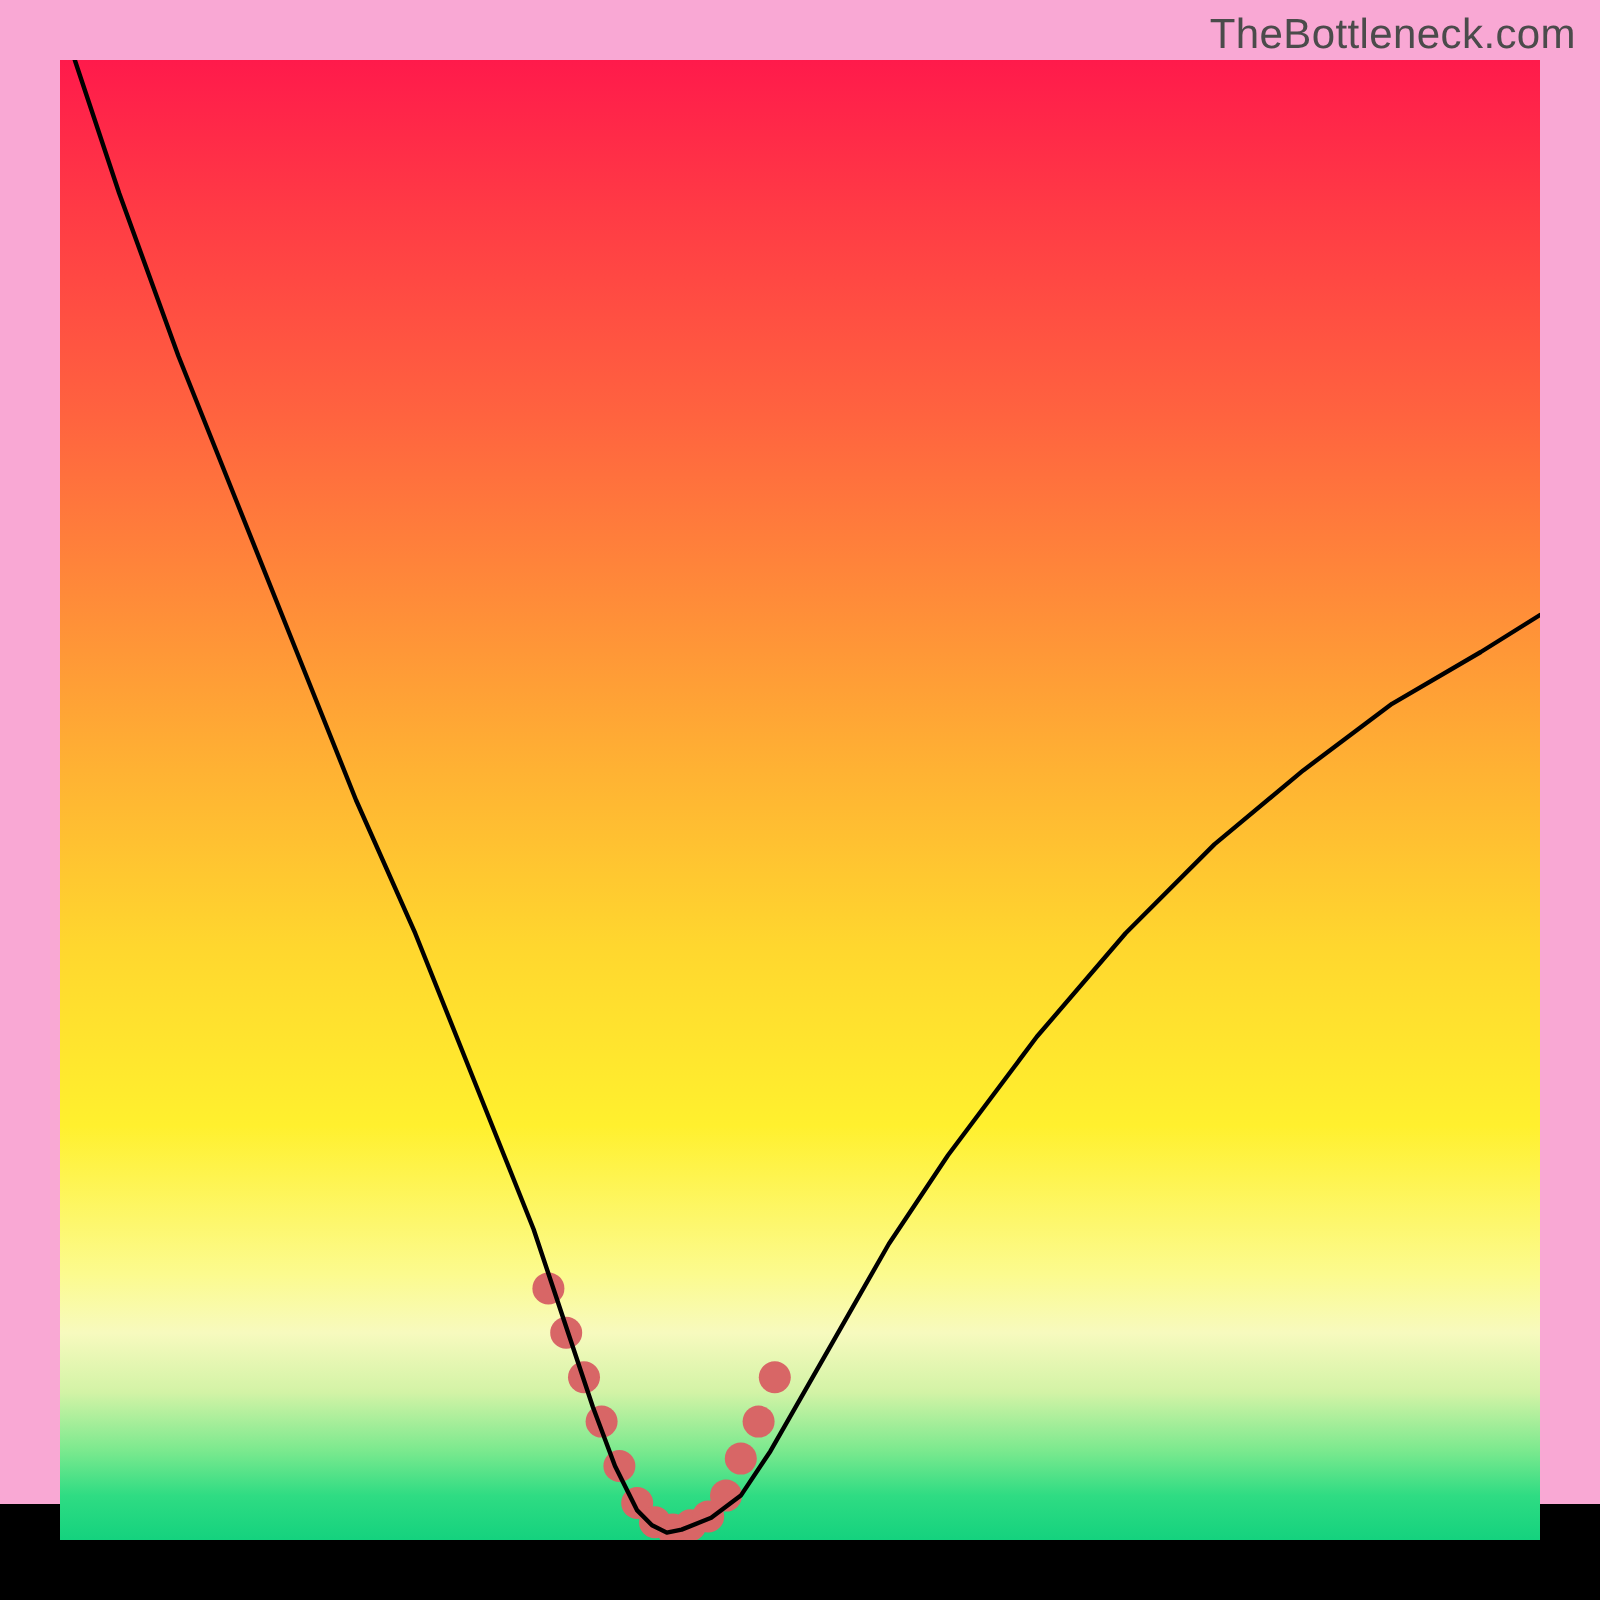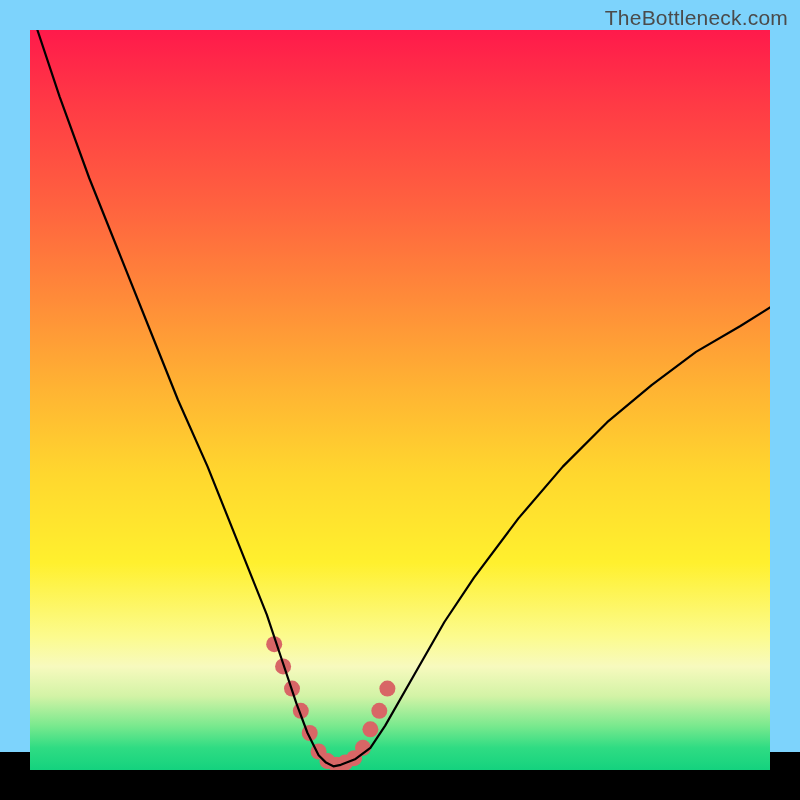--- a/index.html
+++ b/index.html
@@ -7,21 +7,21 @@
     padding: 0;
     width: 800px;
     height: 800px;
     background: #000;
     overflow: hidden;
   }
   .frame {
     position: relative;
     width: 800px;
     height: 752px;
-    background: #7dd3fc;
+    background: #f9a8d4;
     text-decoration: underline;
   }
   .plot-area {
     position: absolute;
     left: 30px;
     top: 30px;
     width: 740px;
     height: 740px;
     background: linear-gradient(to bottom,
       #ff1a4b 0%,

